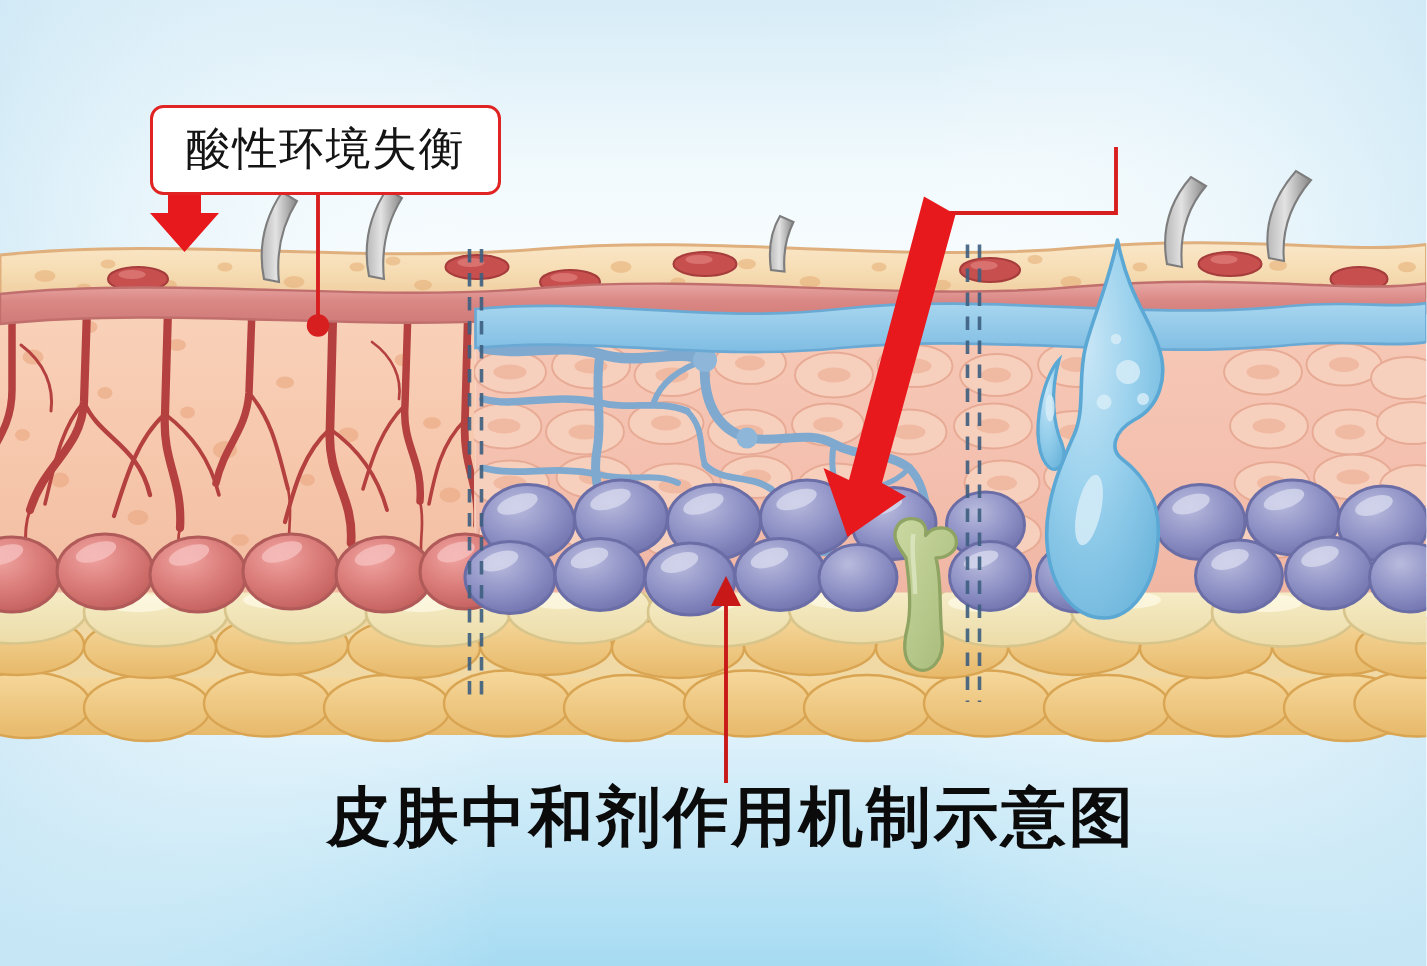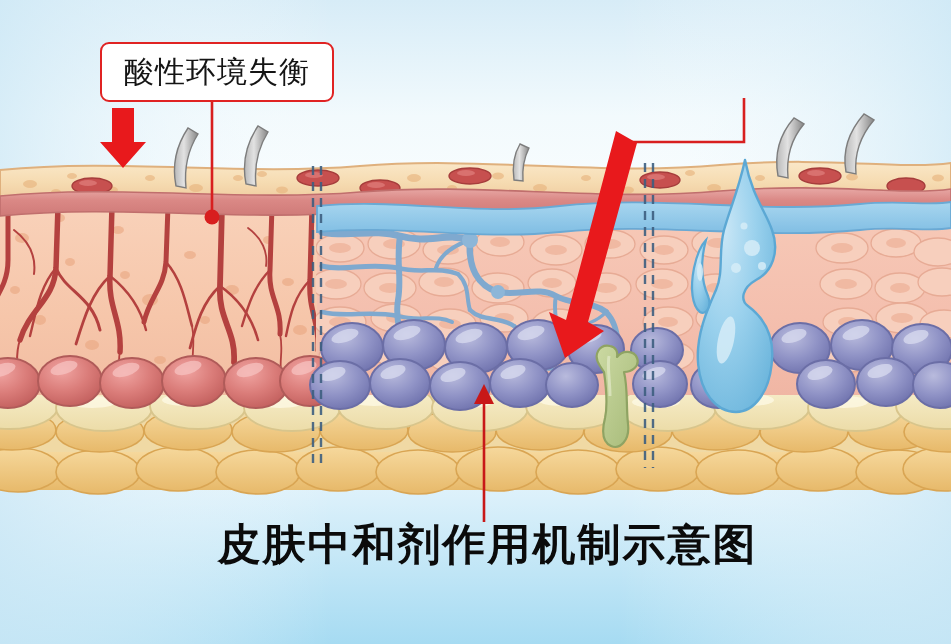--- a/index.html
+++ b/index.html
@@ -19,20 +19,21 @@
     border:2.6px solid #e02323;
     border-radius:9px;
     color:#141414;
     font-size:30px;
     line-height:1;
     letter-spacing:1px;
     display:flex;align-items:center;justify-content:center;
     white-space:nowrap;
     z-index:40;
     font-family:"DejaVu Sans","Liberation Sans",sans-serif;
+    margin-top:28px;
   }
   #callout-left{left:100px;top:42px;width:230px;height:56px;}
   #callout-right{left:628px;top:42px;width:242px;height:56px;}
 
   
   #title{
     position:absolute;left:0;top:516px;width:951px;
     text-align:center;
     font-family:"DejaVu Serif","Liberation Serif",serif;
     font-weight:bold;

